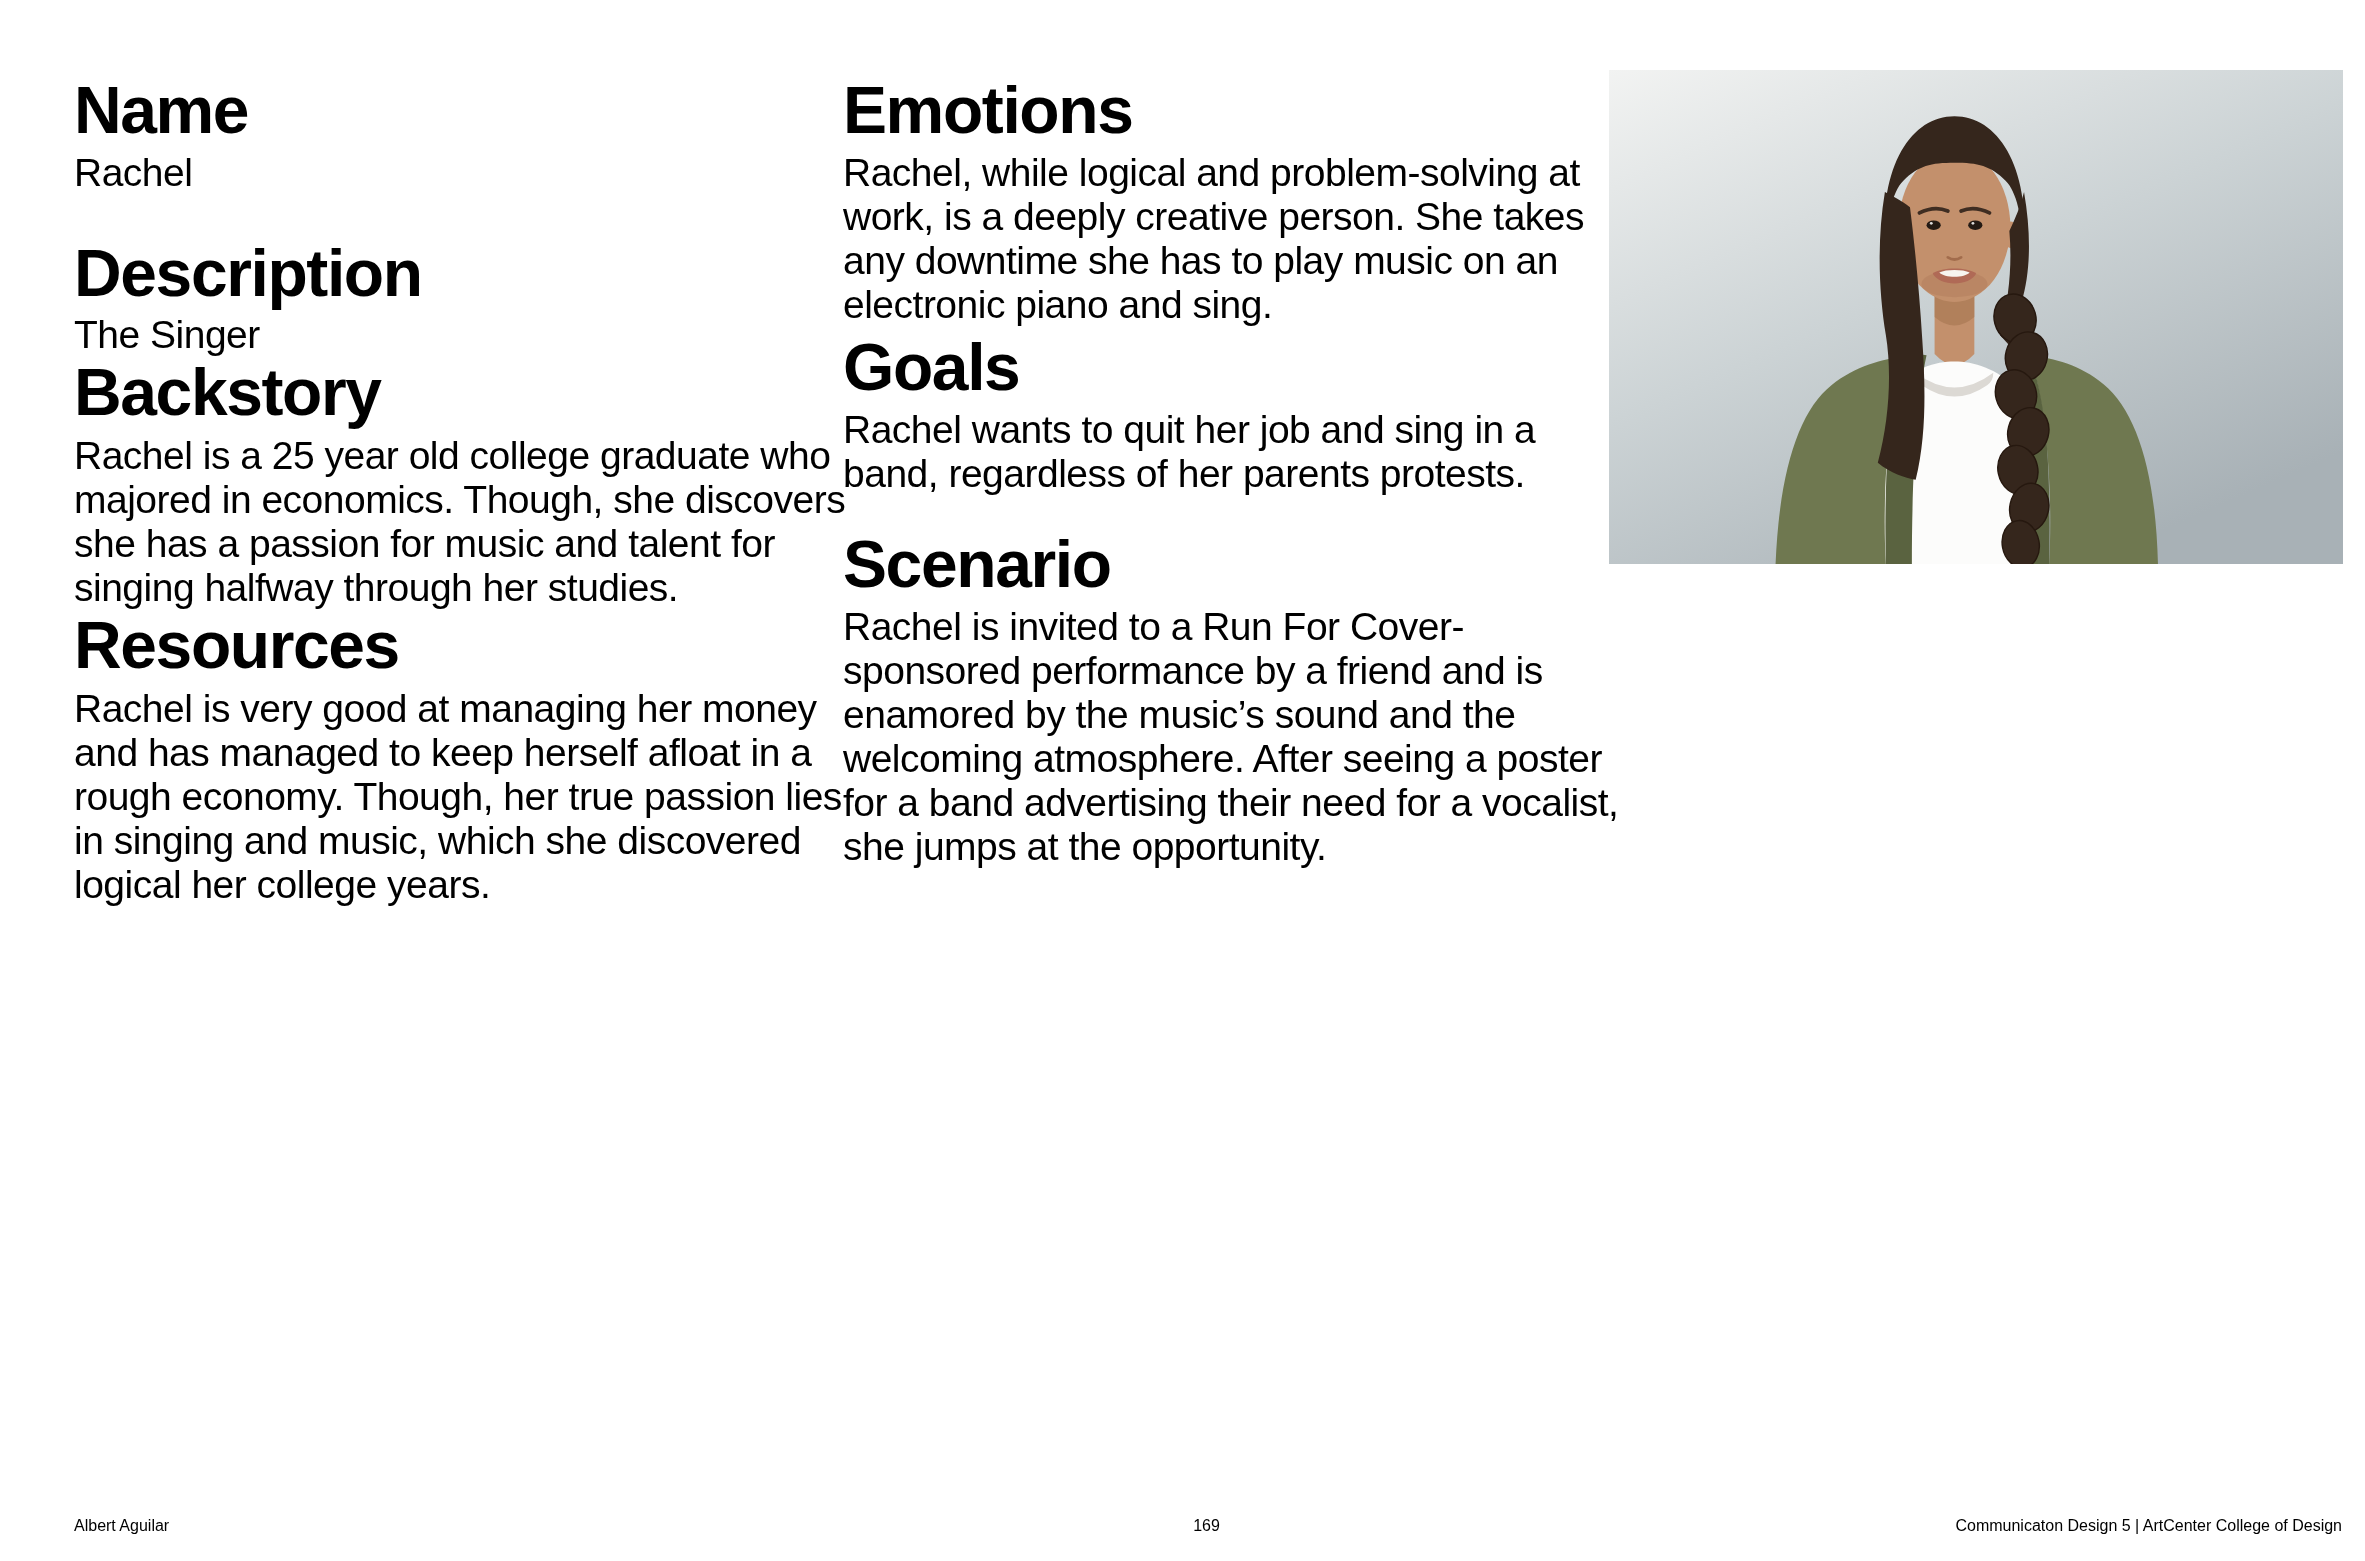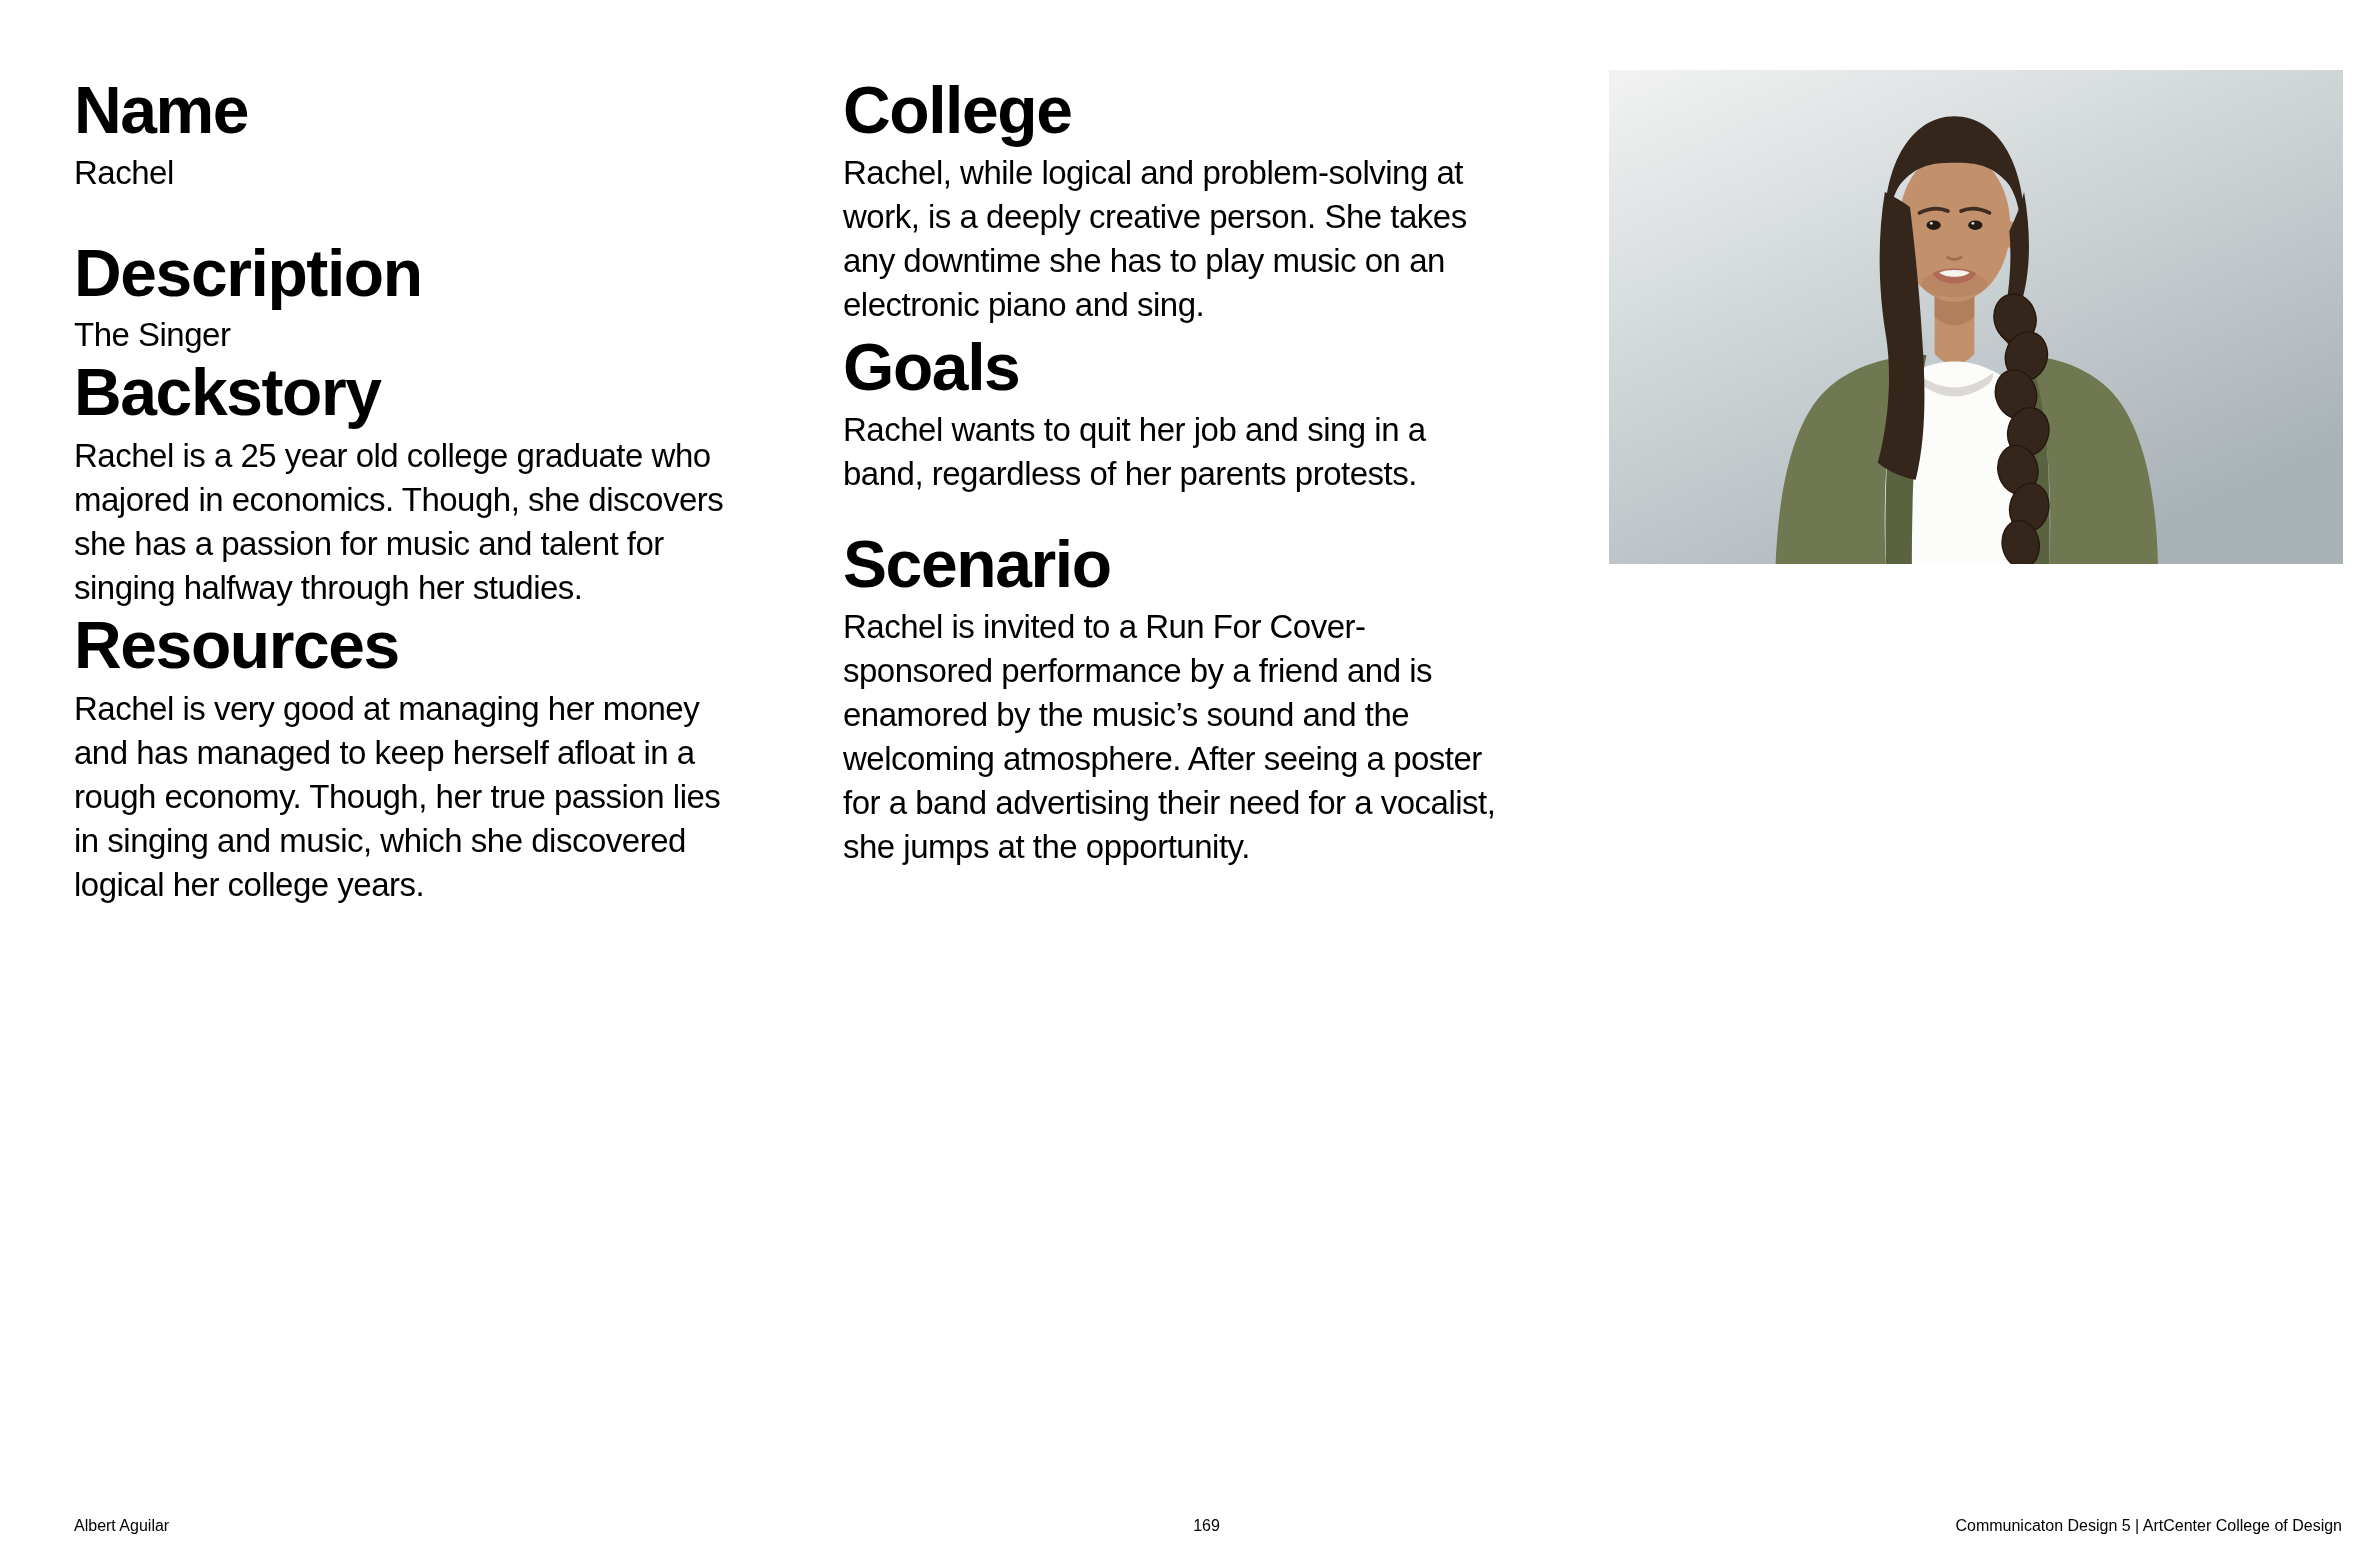--- a/index.html
+++ b/index.html
@@ -28,21 +28,21 @@
   #col-mid   { left: 843px; width: 771px; }
   h2.sec-head {
     font-size: 66px;
     line-height: 70px;
     font-weight: 700;
     letter-spacing: -1.4px;
     margin: 0;
     white-space: pre;
   }
   p.sec-body {
-    font-size: 33px;
+    font-size: 39px;
     line-height: 44px;
     font-weight: 400;
     letter-spacing: -0.5px;
     margin: 0;
     white-space: pre;
   }
   
   #h-name      { margin-top: 61px; }
   #p-name      { margin-top: 5.7px;  }
   #h-desc      { margin-top: 43px;  }
@@ -102,21 +102,21 @@
 
     <h2 class="sec-head" id="h-res">Resources</h2>
     <p class="sec-body" id="p-res">Rachel is very good at managing her money
 and has managed to keep herself afloat in a
 rough economy. Though, her true passion lies
 in singing and music, which she discovered
 logical her college years.</p>
   </div>
 
   <div class="col" id="col-mid">
-    <h2 class="sec-head" id="h-emotions">College</h2>
+    <h2 class="sec-head" id="h-emotions">Emotions</h2>
     <p class="sec-body" id="p-emotions">Rachel, while logical and problem-solving at
 work, is a deeply creative person. She takes
 any downtime she has to play music on an
 electronic piano and sing.</p>
 
     <h2 class="sec-head" id="h-goals">Goals</h2>
     <p class="sec-body" id="p-goals">Rachel wants to quit her job and sing in a
 band, regardless of her parents protests.</p>
 
     <h2 class="sec-head" id="h-scenario">Scenario</h2>

